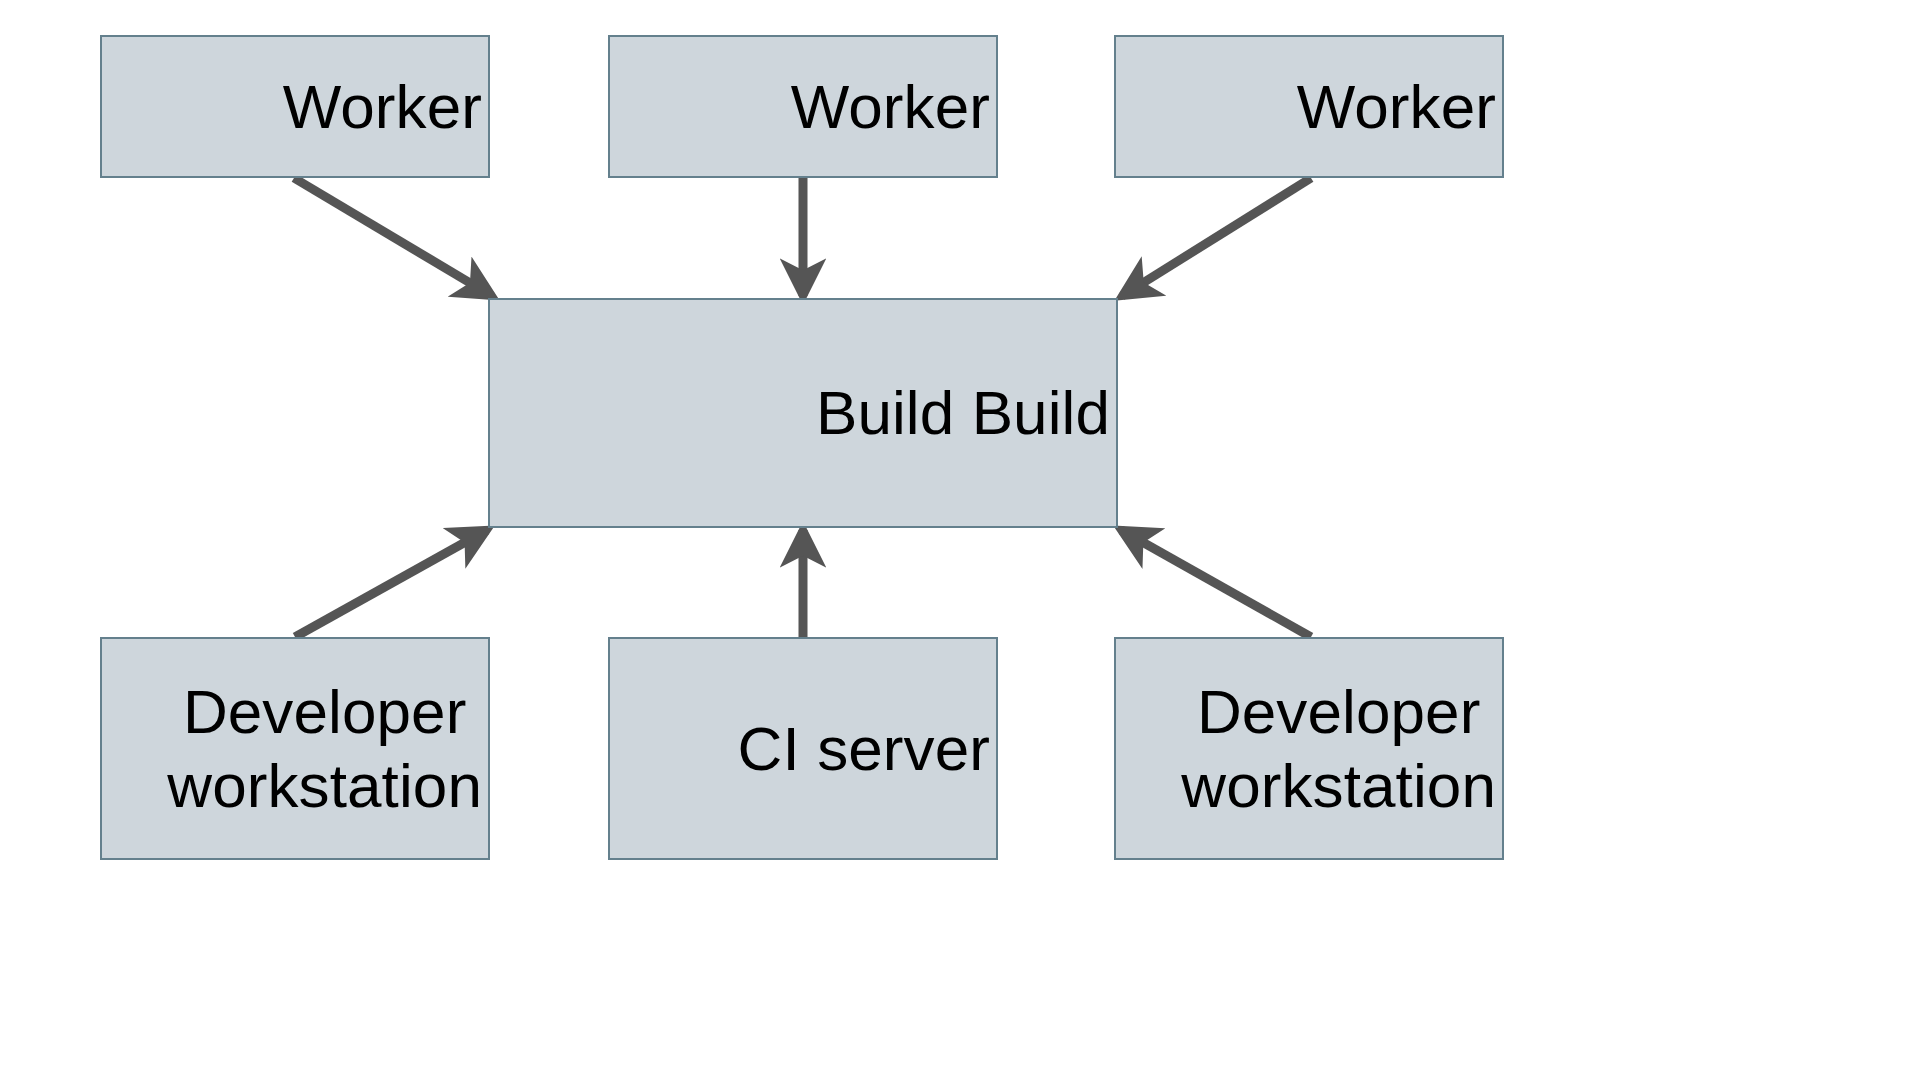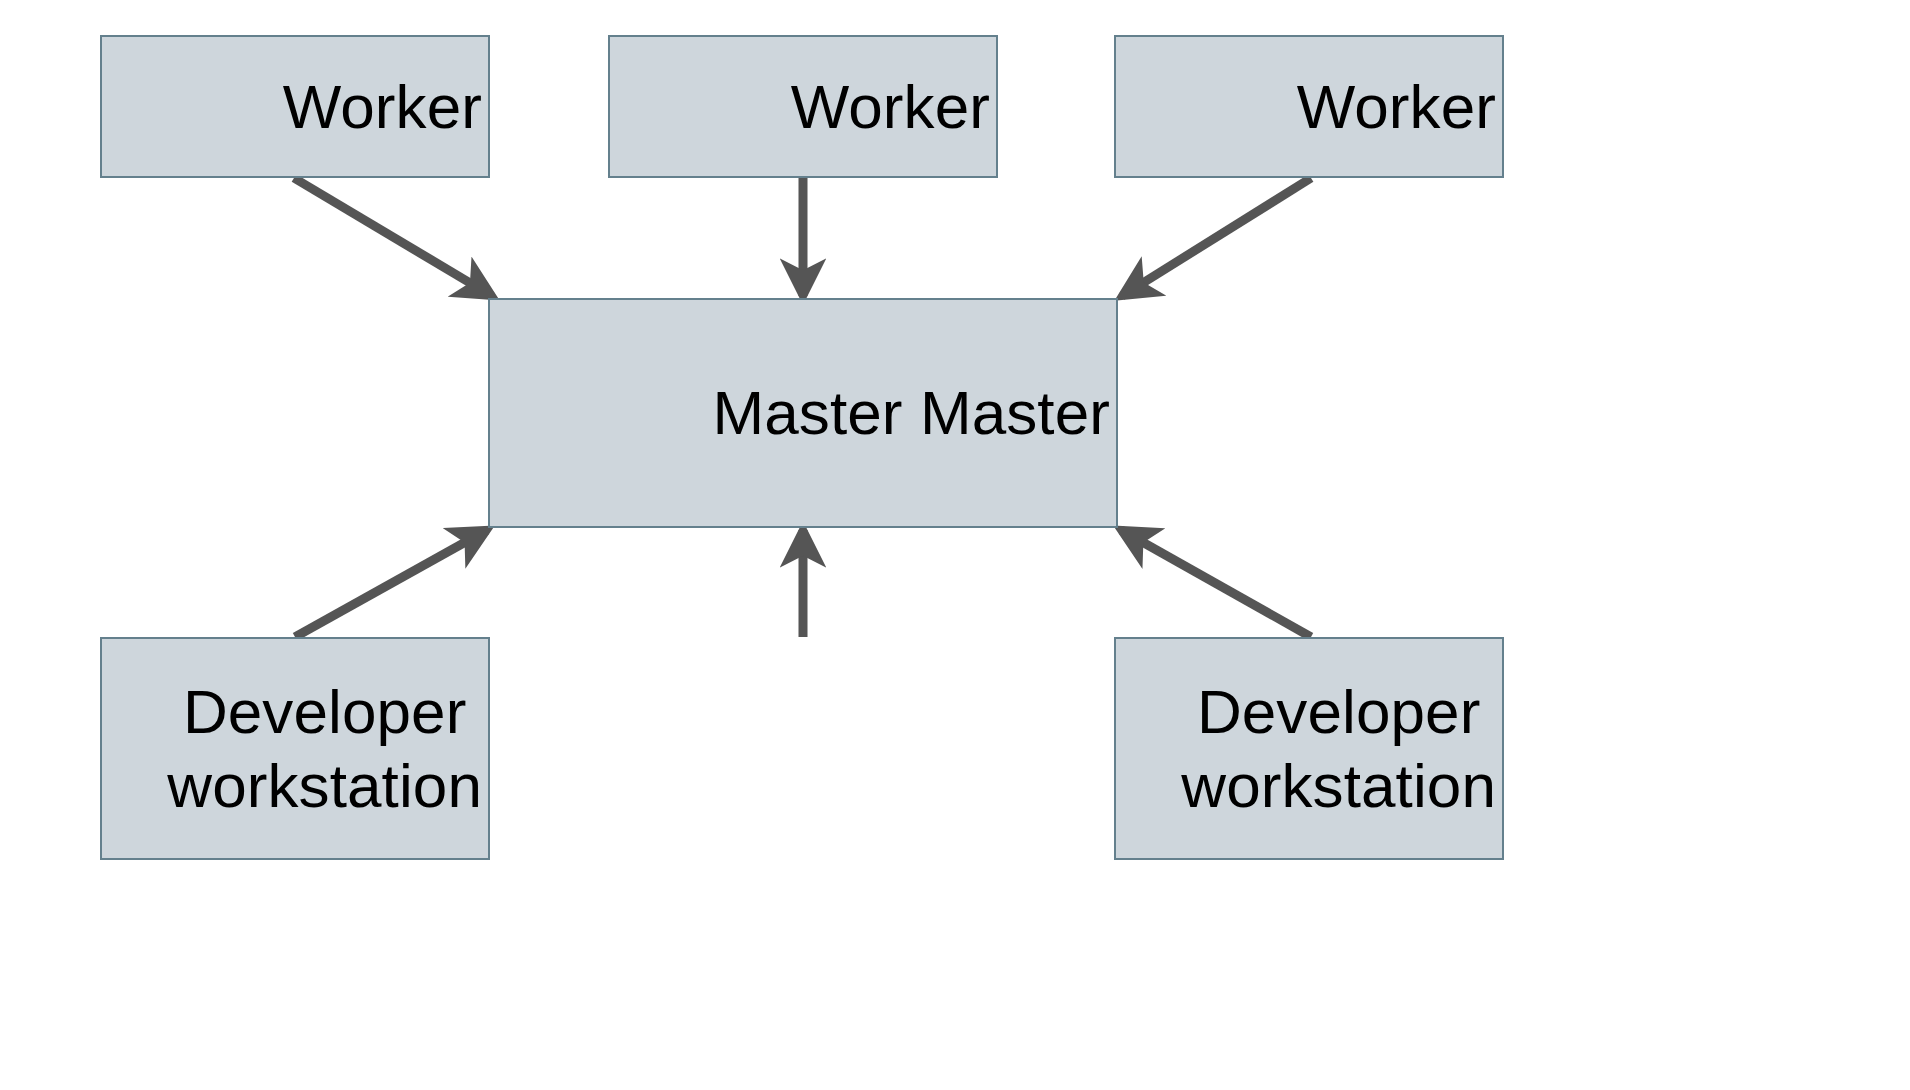--- a/index.html
+++ b/index.html
@@ -79,27 +79,30 @@
 
   <div class="node node-worker" style="left: 608px; top: 35px; width: 390px; height: 143px; background: rgb(206, 214, 220); border-color: rgb(100, 128, 141); color: rgb(0, 0, 0);">
     <span class="node-label">Worker</span>
   </div>
 
   <div class="node node-worker" style="left: 1114px; top: 35px; width: 390px; height: 143px; background: rgb(206, 214, 220); border-color: rgb(100, 128, 141); color: rgb(0, 0, 0);">
     <span class="node-label">Worker</span>
   </div>
 
   <div class="node node-master" style="left: 488px; top: 298px; width: 630px; height: 230px; background: rgb(206, 214, 220); border-color: rgb(100, 128, 141); color: rgb(0, 0, 0);">
-    <span class="node-label">Master Master</span>
+    <span class="node-label">Build Build</span>
   </div>
 
   <div class="node node-dev" style="left: 100px; top: 637px; width: 390px; height: 223px; background: rgb(206, 214, 220); border-color: rgb(100, 128, 141); color: rgb(0, 0, 0);">
     <span class="node-label">Developer
 workstation</span>
   </div>
 
+  <div class="node node-ci" style="left: 608px; top: 637px; width: 390px; height: 223px; background: rgb(206, 214, 220); border-color: rgb(100, 128, 141); color: rgb(0, 0, 0);">
+    <span class="node-label">CI server</span>
+  </div>
 
   <div class="node node-dev" style="left: 1114px; top: 637px; width: 390px; height: 223px; background: rgb(206, 214, 220); border-color: rgb(100, 128, 141); color: rgb(0, 0, 0);">
     <span class="node-label">Developer
 workstation</span>
   </div>
 
 </div>
 
 </body></html>

